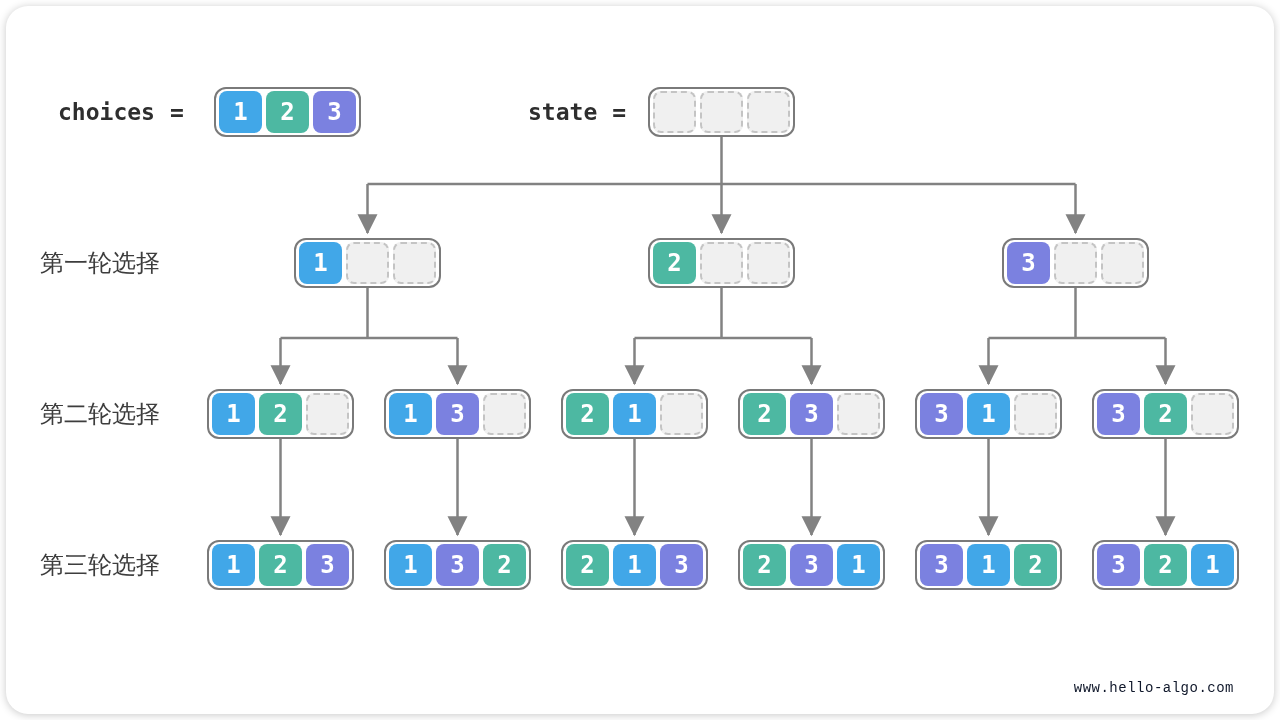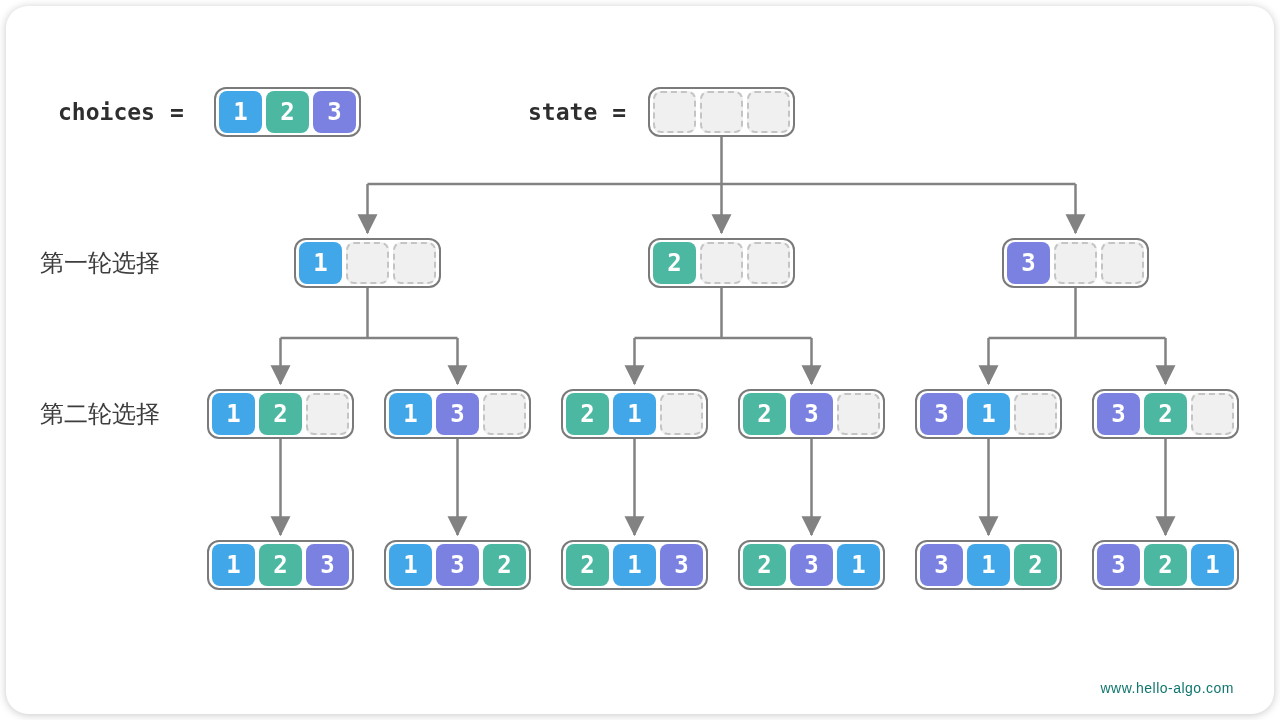--- a/index.html
+++ b/index.html
@@ -73,23 +73,23 @@
   }
   #connectors {
     position: absolute;
     left: 0; top: 0;
     width: 1280px; height: 720px;
     pointer-events: none;
   }
   #watermark {
     position: absolute;
     right: 46px; bottom: 24px;
-    font-family: Liberation Sans, sans-serif;
+    font-family: Liberation Mono, monospace;
     font-size: 14px;
-    color: #0f766e;
+    color: #0f172a;
     letter-spacing: 0.5px;
   }
 </style>
 </head>
 <body>
 
 <div id="canvas">
   <div id="card"></div>
 
   <svg id="connectors" viewBox="0 0 1280 720">
@@ -142,20 +142,21 @@
   <div id="state-box-slot">
       <div class="box" style="left: 648px; top: 87px;">
         <div class="cell empty"></div>
         <div class="cell empty"></div>
         <div class="cell empty"></div>
       </div>
     </div>
 
   <div class="round-label" style="left:40px; top:238px;">第一轮选择</div>
   <div class="round-label" style="left:40px; top:389px;">第二轮选择</div>
+  <div class="round-label" style="left:40px; top:540px;">第三轮选择</div>
 
   <div id="boxes-layer">
       <div class="box" style="left: 294px; top: 238px;">
         <div class="cell" style="background: rgb(65, 167, 232);">1</div>
         <div class="cell empty"></div>
         <div class="cell empty"></div>
       </div>
       <div class="box" style="left: 648px; top: 238px;">
         <div class="cell" style="background: rgb(77, 184, 162);">2</div>
         <div class="cell empty"></div>

